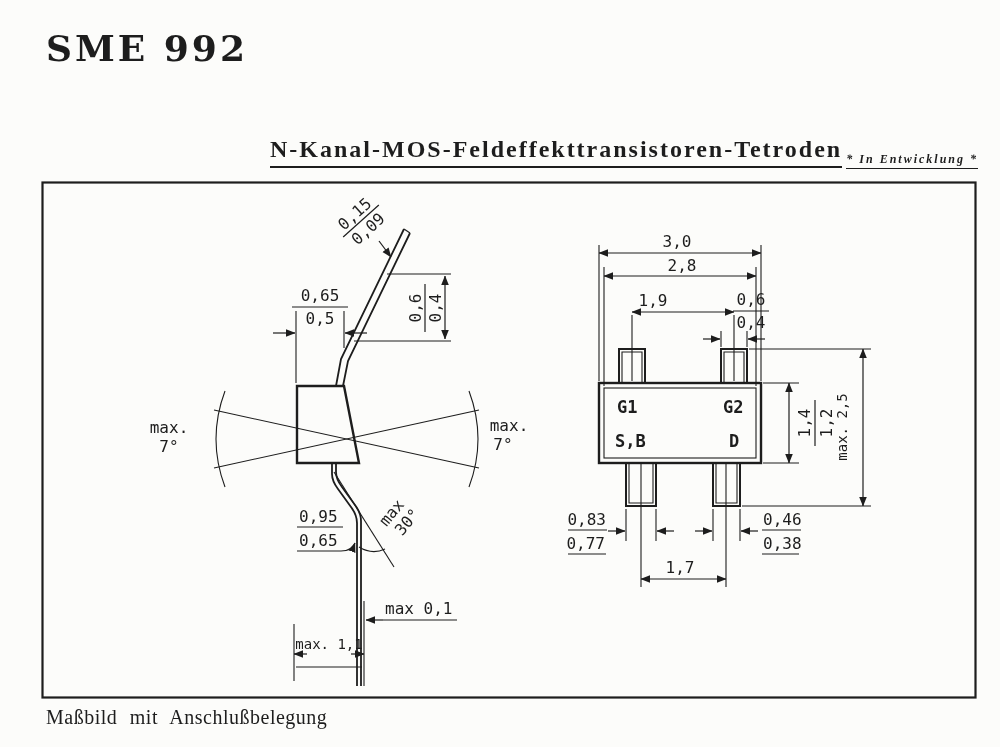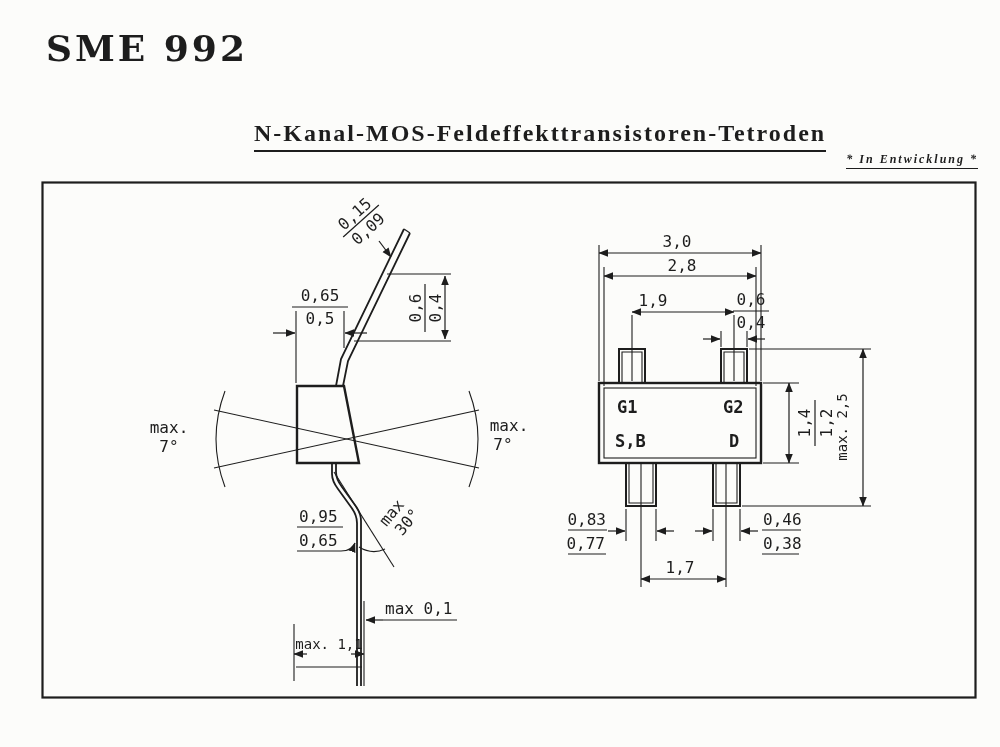--- a/index.html
+++ b/index.html
@@ -8,21 +8,21 @@
     background:#fcfcfa;color:#1d1d1d;overflow:hidden;
     font-family:"DejaVu Serif", serif;
   }
   .partnos{
     position:absolute;left:46px;top:28px;
     font-size:36px;font-weight:bold;letter-spacing:3px;line-height:40px;
     font-family:"DejaVu Serif", serif;
     text-align:center;
   }
   .title{
-    position:absolute;left:254px;top:120px;margin:0;
+    position:absolute;left:254px;top:120px;margin:16px;
     font-size:24px;font-weight:bold;letter-spacing:2px;
     border-bottom:2.5px solid #1d1d1d;padding-bottom:3px;
     font-family:"Liberation Serif", serif;white-space:nowrap;
   }
   .devnote{
     position:absolute;right:22px;top:152px;
     font-size:12px;font-style:italic;font-weight:bold;letter-spacing:2px;
     border-bottom:1.5px solid #1d1d1d;padding-bottom:1px;
     font-family:"Liberation Serif", serif;white-space:nowrap;
   }
@@ -257,14 +257,15 @@
         <g>
           <line class="thin" x1="600" y1="282" x2="600" y2="406"></line>
           <line class="thin" x1="685" y1="282" x2="685" y2="406"></line>
           <line class="dl" x1="600" y1="398" x2="685" y2="398" marker-start="url(#ar)" marker-end="url(#ar)"></line>
         </g>
         <text x="639" y="392" text-anchor="middle">1,7</text>
       </g>
     </svg>
   </div>
 
+  <div class="caption">Maßbild mit Anschlußbelegung</div>
 
 </div>
 
 </body></html>

